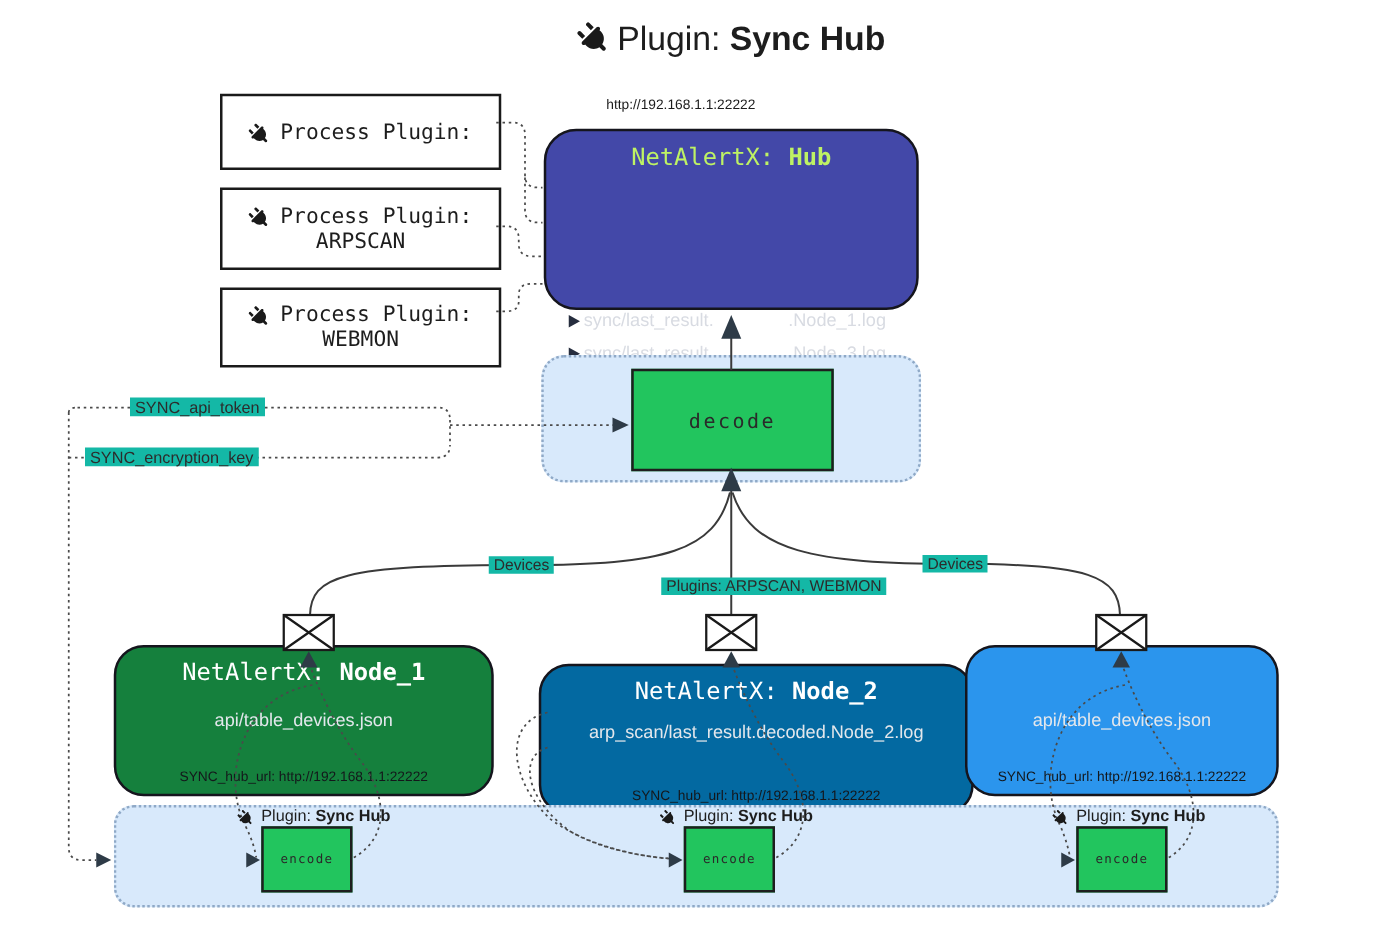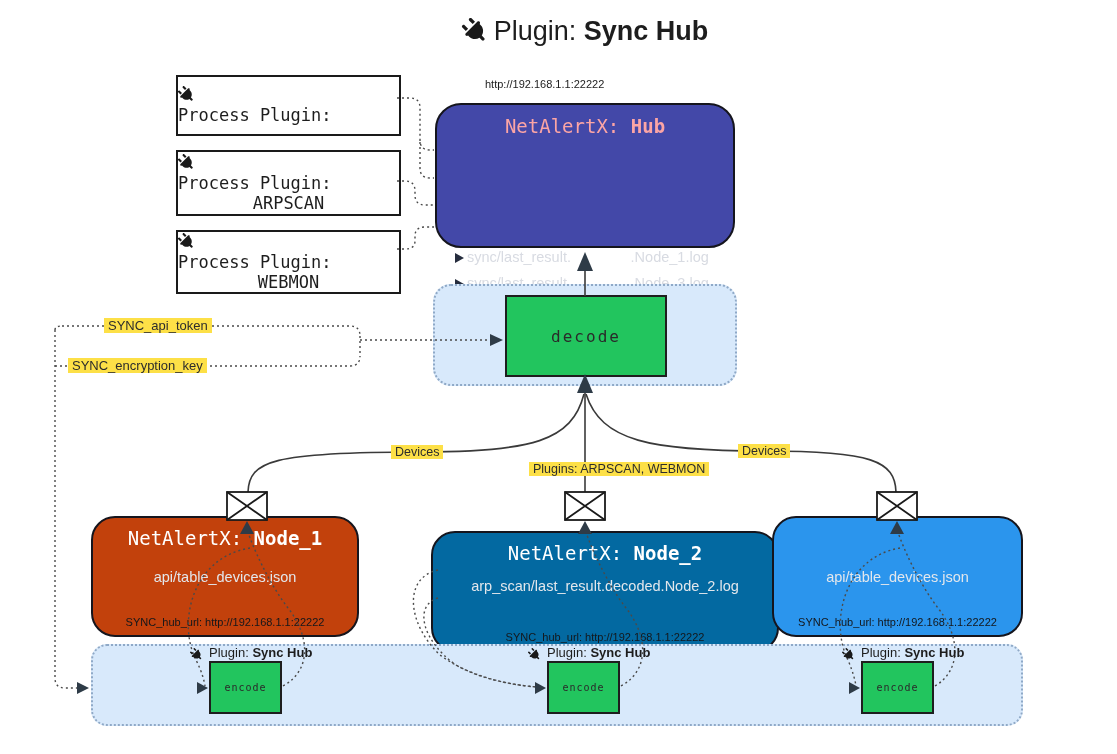--- a/index.html
+++ b/index.html
@@ -8,27 +8,27 @@
   .mono{font-family:"DejaVu Sans Mono", monospace;}
 
   
   .title{position:absolute;left:53px;top:16px;width:1064px;text-align:center;font-size:27px;color:#1d1d1d;}
   .title b{font-weight:700;}
   .plug{fill:#1a1a1a;transform:rotate(-45deg);vertical-align:-4px;margin-right:6px;}
 
   
   .proc{position:absolute;left:176px;width:221px;background:#fff;border:2px solid #1a1a1a;
         text-align:center;font-size:17px;color:#1d1d1d;display:flex;flex-direction:column;justify-content:center;}
-  .proc .l1{display:flex;align-items:flex-start;justify-content:center;gap:2px;flex-direction:column;}
+  .proc .l1{display:flex;align-items:flex-end;justify-content:center;gap:2px;}
 
   
   .hub{position:absolute;left:435px;top:103px;width:300px;height:145px;border-radius:26px;
        border:2.5px solid #15151d;box-sizing:border-box;}
   .hub-url{position:absolute;left:485px;top:78px;width:200px;text-align:left;font-size:11px;color:#1c1c1c;}
-  .hub-title{position:absolute;top:10px;left:0;right:0;text-align:center;font-size:19px;color:#fca5a5;}
+  .hub-title{position:absolute;top:10px;left:0;right:0;text-align:center;font-size:19px;color:#bef264;}
   .hub-title b{font-weight:700;}
   .hub-line{position:absolute;height:22px;line-height:22px;font-size:14.5px;color:#d8dbe2;white-space:nowrap;}
   .hub-line b{color:#ffffff;font-weight:700;}
   .hub-tri{display:inline-block;width:0;height:0;border-left:9px solid #262d3e;
            border-top:5.5px solid transparent;border-bottom:5.5px solid transparent;margin-right:3px;vertical-align:-1px;}
 
   
   .panel{position:absolute;border:2px dotted #8fa9c7;box-sizing:border-box;}
   .decode-panel{left:433px;top:284px;width:304px;height:102px;border-radius:18px;}
   .encode-panel{left:91px;top:644px;width:932px;height:82px;border-radius:16px;}
@@ -39,21 +39,21 @@
 
   
   .node{position:absolute;top:516px;height:121px;border-radius:24px;border:2.5px solid #15151d;box-sizing:border-box;}
   .node-title{position:absolute;top:9px;left:0;right:0;text-align:center;font-size:19px;color:#ffffff;white-space:nowrap;}
   .node-title b{font-weight:700;}
   .node-files{position:absolute;top:42px;left:0;right:0;text-align:center;}
   .node-file{font-size:14.5px;color:#e3e7ec;line-height:27px;white-space:nowrap;}
   .node-url{position:absolute;bottom:7px;left:0;right:0;text-align:center;font-size:11px;color:#14171b;}
 
   
-  .lbl{position:absolute;font-size:12.5px;color:#2c2c2c;background:#fde047;padding:0 4px;white-space:nowrap;z-index:6;}
+  .lbl{position:absolute;font-size:12.5px;color:#2c2c2c;background:#14b8a6;padding:0 4px;white-space:nowrap;z-index:6;}
   .enc-lbl{position:absolute;top:645px;font-size:13px;color:#1d1d1d;white-space:nowrap;z-index:6;}
   .enc-lbl b{font-weight:700;}
 
   svg.overlay{position:absolute;left:0;top:0;z-index:5;pointer-events:none;}
   .solid{fill:none;stroke:#3a3a3a;stroke-width:1.6;}
   .dotted{fill:none;stroke:#4a4a4a;stroke-width:1.4;stroke-dasharray:2 3;}
   .ah{fill:#2e3b47;stroke:none;}
   .env{fill:#fff;stroke:#1a1a1a;stroke-width:1.8;}
 </style>
 </head>
@@ -105,21 +105,21 @@
     <div class="hub-title mono"><span>NetAlertX: </span><b>Hub</b></div>
     <div class="hub-line" style="top:141px;left:18px"><span class="hub-tri"></span><span>sync/last_result.</span><b>decoded</b><span>.Node_1.log</span></div>
     <div class="hub-line" style="top:167px;left:18px"><span class="hub-tri"></span><span>sync/last_result.</span><b>decoded</b><span>.Node_3.log</span></div>
     <div class="hub-line" style="top:194px;left:4px"><span class="hub-tri"></span><span>arp_scan/last_result.</span><b>decoded</b><span>.Node_2.log</span></div>
     <div class="hub-line" style="top:215px;left:4px"><span class="hub-tri"></span><span>webmon/last_result.</span><b>decoded</b><span>.Node_2.log</span></div>
   </div>
 
   <div class="panel decode-panel" style="background-color: rgb(216, 233, 251);"></div>
   <div class="white-box decode-box mono">decode</div>
 
-  <div class="node" style="left: 91px; width: 268px; background-color: #c2410c;">
+  <div class="node" style="left: 91px; width: 304px; background-color: #15803d;">
     <div class="node-title mono"><span>NetAlertX: </span><b>Node_1</b></div>
     <div class="node-files" style="top:46px">
         <div class="node-file">api/table_devices.json</div>
       </div>
     <div class="node-url">SYNC_hub_url: http://192.168.1.1:22222</div>
   </div>
   <div class="node" style="left: 431px; width: 348px; background-color: #0369a1; margin-top: 15px;">
     <div class="node-title mono"><span>NetAlertX: </span><b>Node_2</b></div>
     <div class="node-files" style="top:40px">
       <div class="node-file">arp_scan/last_result.decoded.Node_2.log</div>

